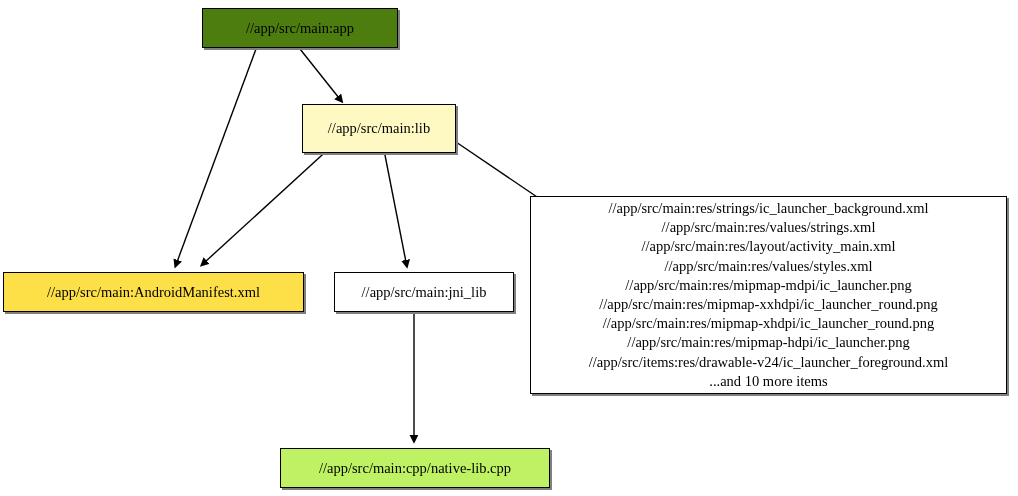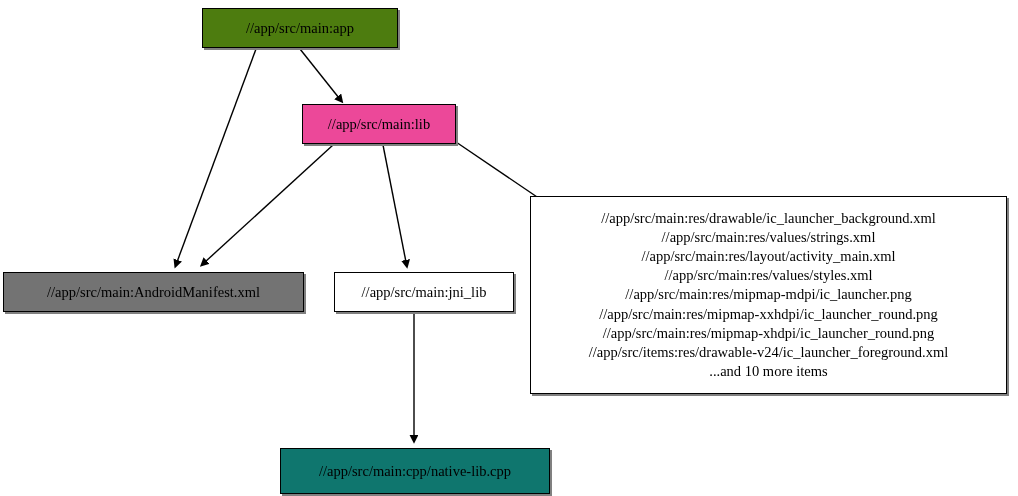--- a/index.html
+++ b/index.html
@@ -84,43 +84,44 @@
     </g>
     <g>
       <path d="M 414,313 L 414,437" stroke="#000000" stroke-width="1.4" fill="none" marker-end="url(#arrowhead)"></path>
     </g>
   </svg>
 
   <div class="graph-node" style="left: 202px; top: 8px; width: 196px; height: 40px; background: #4d7c0f; border-color: rgb(0, 0, 0); color: rgb(0, 0, 0); box-shadow: rgb(128, 128, 128) 2px 2px 0px 0px;">
     <span class="node-label">//app/src/main:app</span>
   </div>
 
-  <div class="graph-node" style="left: 302px; top: 104px; width: 154px; height: 40px; background: #ec4899; border-color: rgb(0, 0, 0); color: rgb(0, 0, 0); box-shadow: rgb(128, 128, 128) 2px 2px 0px 0px;">
+  <div class="graph-node" style="left: 302px; top: 104px; width: 154px; height: 49px; background: #fef9c3; border-color: rgb(0, 0, 0); color: rgb(0, 0, 0); box-shadow: rgb(128, 128, 128) 2px 2px 0px 0px;">
     <span class="node-label">//app/src/main:lib</span>
   </div>
 
-  <div class="graph-node" style="left: 3px; top: 272px; width: 301px; height: 40px; background: #737373; border-color: rgb(0, 0, 0); color: rgb(0, 0, 0); box-shadow: rgb(128, 128, 128) 2px 2px 0px 0px;">
+  <div class="graph-node" style="left: 3px; top: 272px; width: 301px; height: 40px; background: #fde047; border-color: rgb(0, 0, 0); color: rgb(0, 0, 0); box-shadow: rgb(128, 128, 128) 2px 2px 0px 0px;">
     <span class="node-label">//app/src/main:AndroidManifest.xml</span>
   </div>
 
   <div class="graph-node" style="left: 322px; top: 272px; width: 180px; height: 40px; background: rgb(255, 255, 255); border-color: rgb(0, 0, 0); color: rgb(0, 0, 0); box-shadow: rgb(128, 128, 128) 2px 2px 0px 0px; margin-left: 12px;">
     <span class="node-label">//app/src/main:jni_lib</span>
   </div>
 
   <div class="graph-node multiline" style="left: 530px; top: 196px; width: 477px; height: 198px; background: rgb(255, 255, 255); border-color: rgb(0, 0, 0); color: rgb(0, 0, 0); box-shadow: rgb(128, 128, 128) 2px 2px 0px 0px;">
     <span class="node-label">
-        <span class="node-line">//app/src/main:res/drawable/ic_launcher_background.xml</span>
+        <span class="node-line">//app/src/main:res/strings/ic_launcher_background.xml</span>
         <span class="node-line">//app/src/main:res/values/strings.xml</span>
         <span class="node-line">//app/src/main:res/layout/activity_main.xml</span>
         <span class="node-line">//app/src/main:res/values/styles.xml</span>
         <span class="node-line">//app/src/main:res/mipmap-mdpi/ic_launcher.png</span>
         <span class="node-line">//app/src/main:res/mipmap-xxhdpi/ic_launcher_round.png</span>
         <span class="node-line">//app/src/main:res/mipmap-xhdpi/ic_launcher_round.png</span>
+        <span class="node-line">//app/src/main:res/mipmap-hdpi/ic_launcher.png</span>
         <span class="node-line">//app/src/items:res/drawable-v24/ic_launcher_foreground.xml</span>
         <span class="node-line">...and 10 more items</span>
       </span>
   </div>
 
-  <div class="graph-node" style="left: 280px; top: 448px; width: 270px; height: 46px; background: #0f766e; border-color: rgb(0, 0, 0); color: rgb(0, 0, 0); box-shadow: rgb(128, 128, 128) 2px 2px 0px 0px;">
+  <div class="graph-node" style="left: 280px; top: 448px; width: 270px; height: 40px; background: #bef264; border-color: rgb(0, 0, 0); color: rgb(0, 0, 0); box-shadow: rgb(128, 128, 128) 2px 2px 0px 0px;">
     <span class="node-label">//app/src/main:cpp/native-lib.cpp</span>
   </div>
 
 </div>
 
 </body></html>

